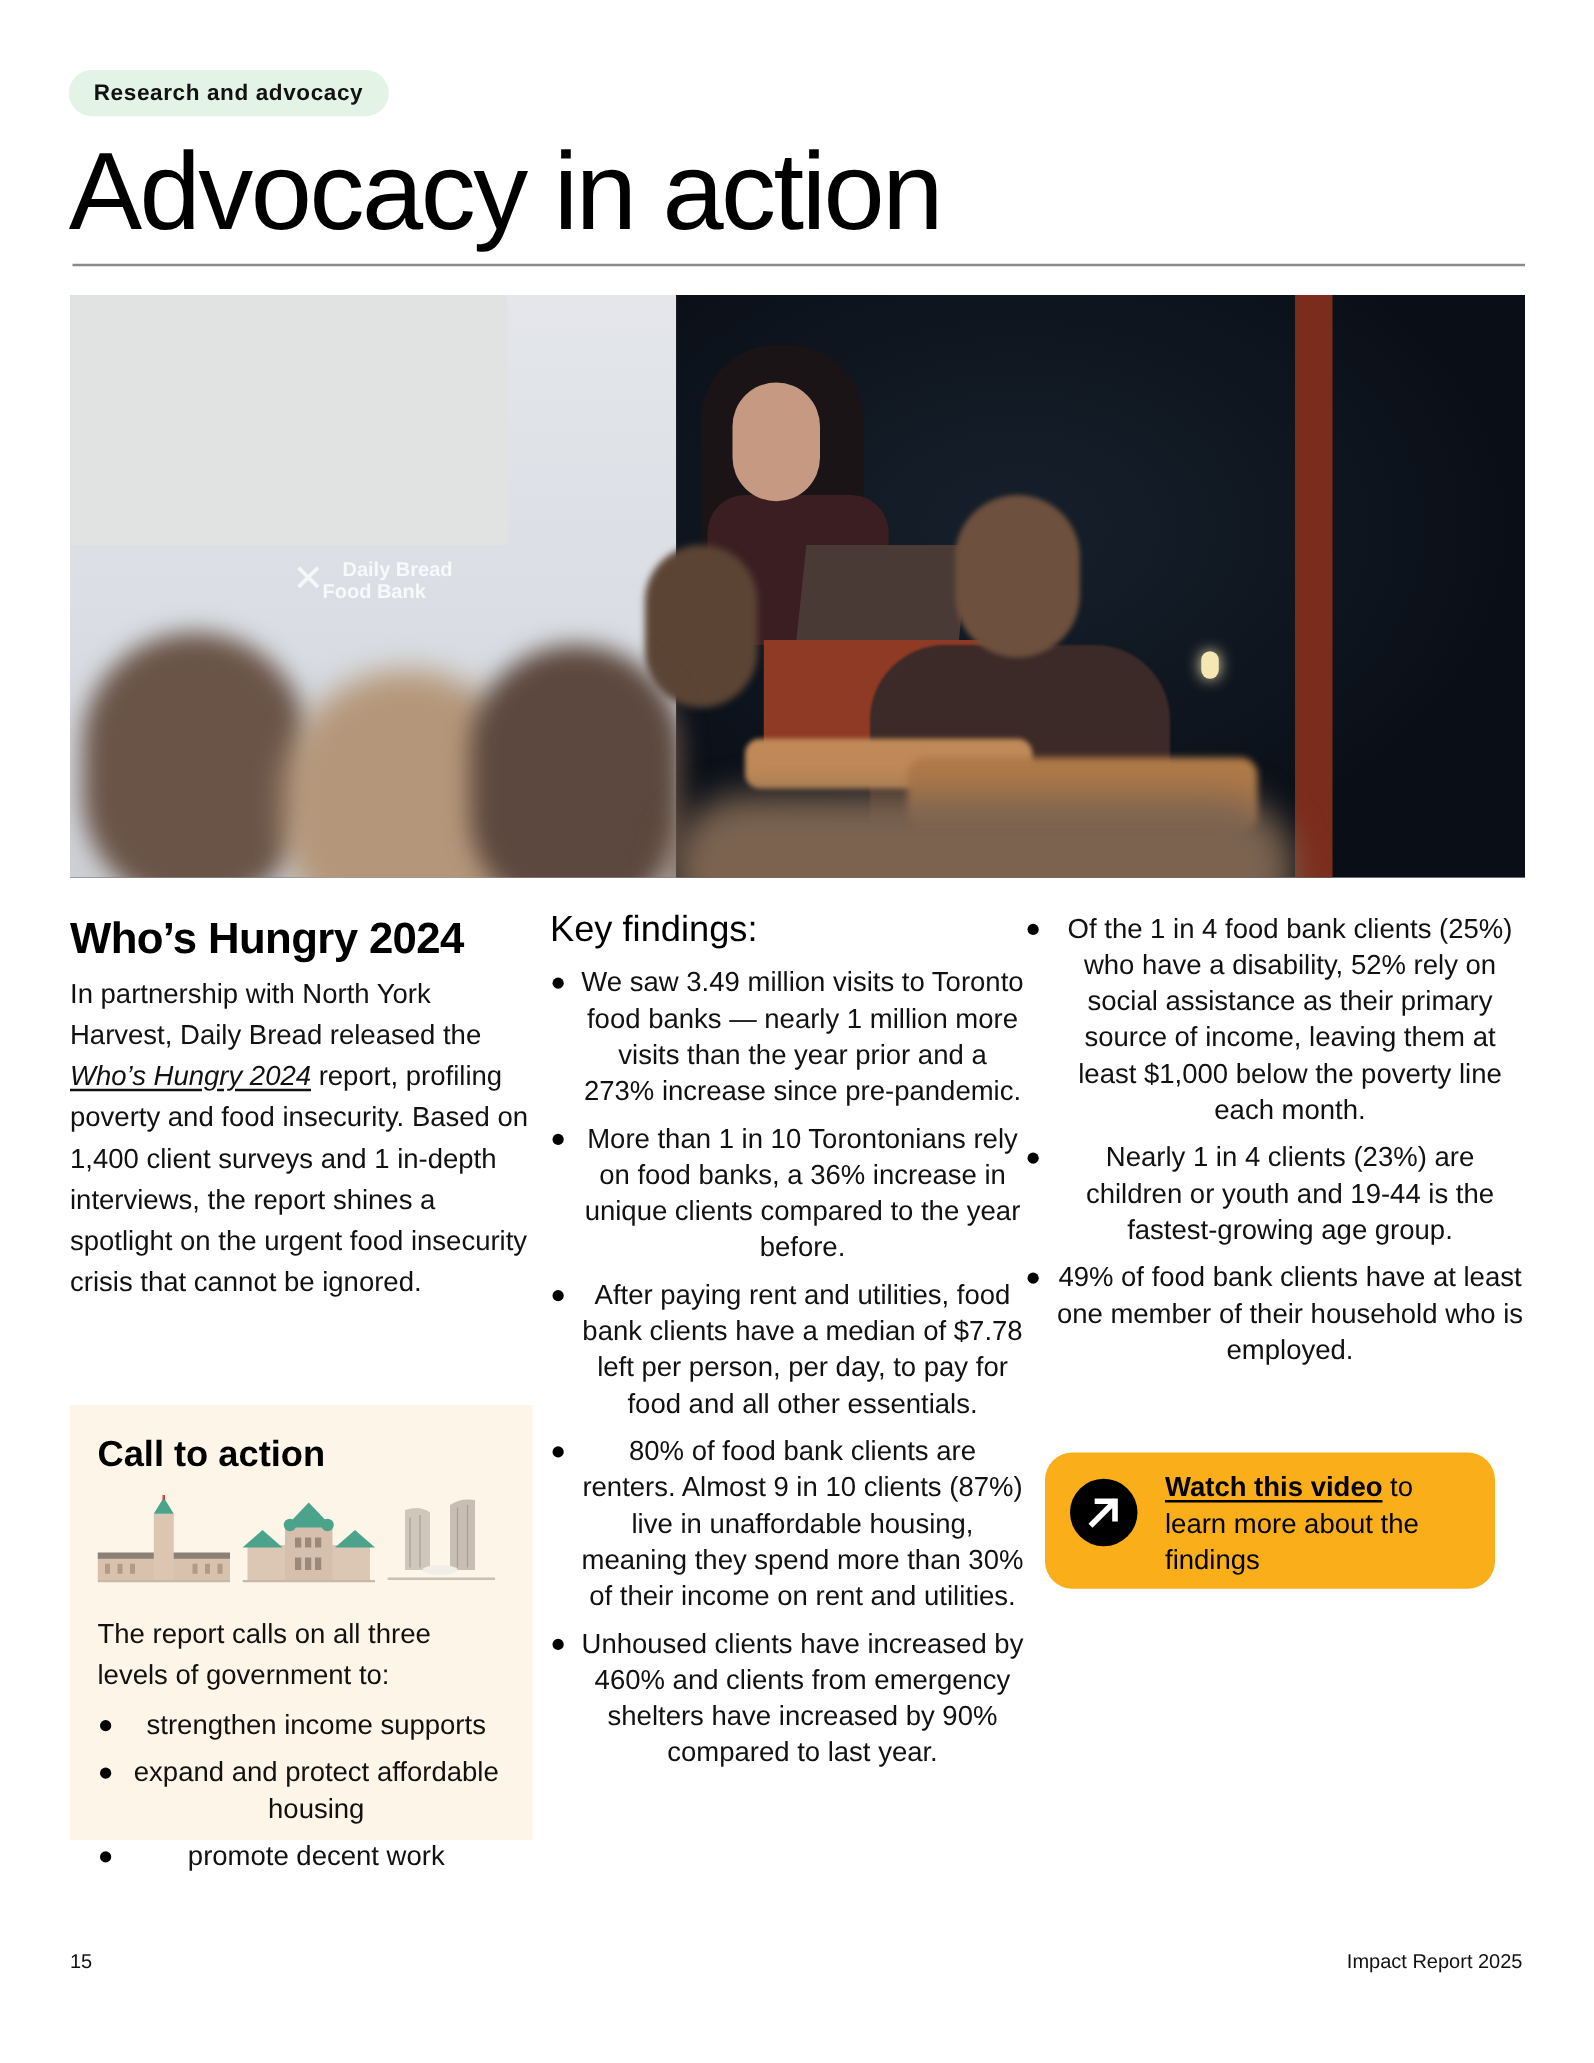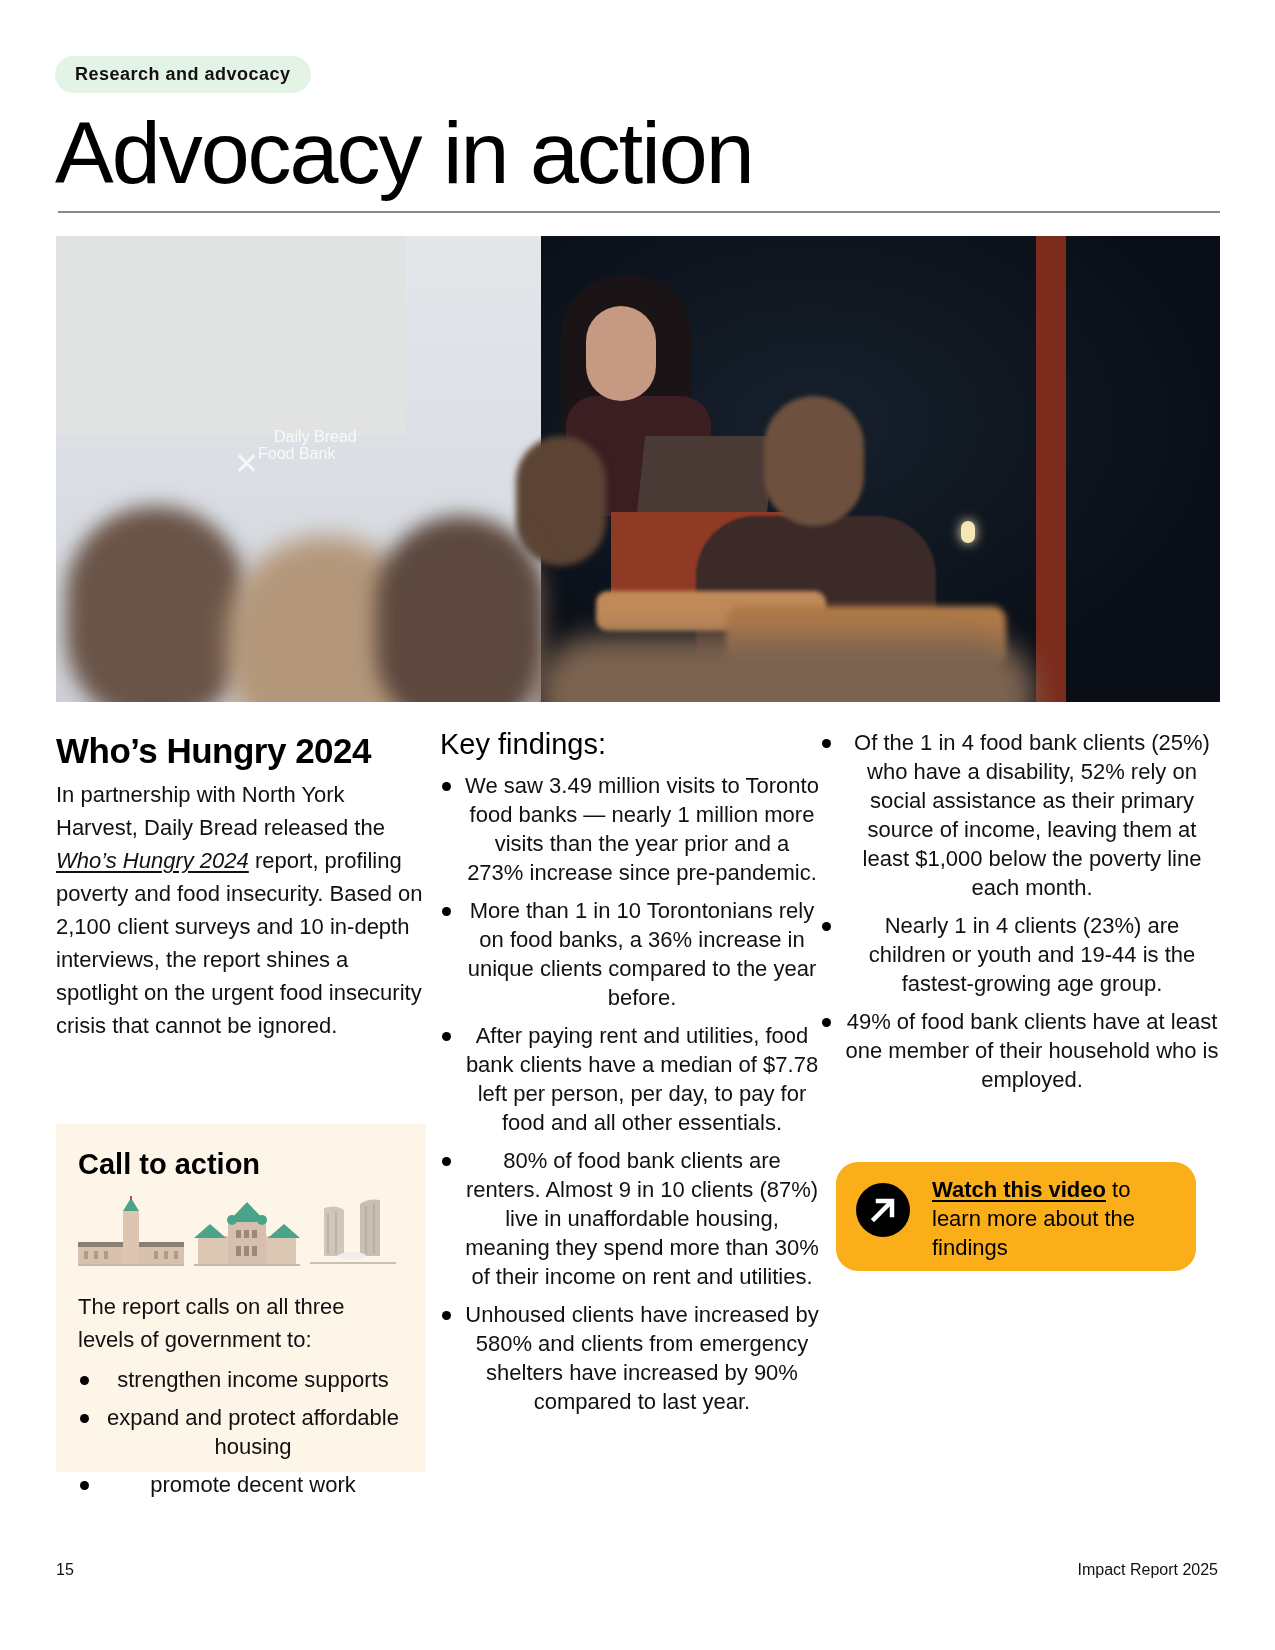--- a/index.html
+++ b/index.html
@@ -8,21 +8,21 @@
 
     .tag { position: absolute; left: 55px; top: 56px; height: 37px; padding: 0 20px; background: #e3f3e6; border-radius: 19px;
       font-size: 18px; font-weight: bold; letter-spacing: 0.5px; line-height: 37px; color: #111; }
     .title { position: absolute; left: 55px; top: 98px; font-size: 88px; font-weight: normal; letter-spacing: -2px; line-height: 110px; color: #000; }
     .rule { position: absolute; left: 58px; top: 211px; width: 1162px; height: 1.5px; background: #8a8a8a; }
 
     
     .photo { position: absolute; left: 56px; top: 236px; width: 1164px; height: 466px; overflow: hidden; background: #0e1420; }
     .photo .wall { position: absolute; left: 0; top: 0; width: 485px; height: 466px; background: linear-gradient(180deg,#e4e6ea 0%,#d9dde3 60%,#cdd0d5 100%); }
     .photo .screen { position: absolute; left: 0; top: 0; width: 350px; height: 200px; background: #e1e2e2; }
-    .photo .logo { position: absolute; left: 188px; top: 192px; font-size: 16px; font-weight: normal; color: rgba(255,255,255,0.8); line-height: 17px; }
+    .photo .logo { position: absolute; left: 188px; top: 212px; font-size: 16px; font-weight: bold; color: rgba(255,255,255,0.8); line-height: 17px; }
     .photo .logo-mark { position: absolute; left: 178px; top: 210px; font-size: 30px; color: rgba(255,255,255,0.75); }
     .photo .dark { position: absolute; left: 485px; top: 0; width: 679px; height: 466px; background: radial-gradient(ellipse at 40% 40%, #16202c 0%, #0a0f17 70%); }
     .photo .pillar { position: absolute; left: 980px; top: 0; width: 30px; height: 466px; background: #7c2c1c; }
     .photo .speaker-hair { position: absolute; left: 505px; top: 40px; width: 130px; height: 170px; border-radius: 60px 60px 20px 20px; background: #1a1416; }
     .photo .speaker-face { position: absolute; left: 530px; top: 70px; width: 70px; height: 95px; border-radius: 35px; background: #c69a82; }
     .photo .speaker-body { position: absolute; left: 510px; top: 160px; width: 145px; height: 120px; border-radius: 30px 30px 0 0; background: #3a1e22; }
     .photo .podium { position: absolute; left: 555px; top: 276px; width: 225px; height: 110px; background: #8f3a24; }
     .photo .laptop { position: absolute; left: 585px; top: 200px; width: 130px; height: 78px; background: #4a3a36; transform: skewX(-6deg); }
     .photo .lamp { position: absolute; left: 905px; top: 285px; width: 14px; height: 22px; border-radius: 7px; background: #f5e7b4; box-shadow: 0 0 12px #f5e7b4; }
     .photo .head1 { position: absolute; left: 708px; top: 160px; width: 100px; height: 130px; border-radius: 50px; background: #6d503d; filter: blur(2px); }
@@ -95,21 +95,21 @@
   <div class="chair1"></div>
   <div class="chair2"></div>
   <div class="crowd1"></div>
   <div class="crowd2"></div>
   <div class="crowd3"></div>
   <div class="crowd4"></div>
 </div>
 
 <div class="col col1">
   <h2 class="h2">Who’s Hungry 2024</h2>
-  <p class="intro"><span>In partnership with North York Harvest, Daily Bread released the </span><em>Who’s Hungry 2024</em><span> report, profiling poverty and food insecurity. Based on 2,100 client surveys and 10 in-depth interviews, the report shines a spotlight on the urgent food insecurity crisis that cannot be ignored.</span></p>
+  <p class="intro"><span>In partnership with North York Harvest, Daily Bread released the </span><em>Who’s Hungry 2024</em><span> report, profiling poverty and food insecurity. Based on 1,400 client surveys and 1 in-depth interviews, the report shines a spotlight on the urgent food insecurity crisis that cannot be ignored.</span></p>
 </div>
 
 <div class="cta">
   <h3 class="h3">Call to action</h3>
   <div class="buildings">
     <svg width="106" height="70" viewBox="0 0 106 70">
       <rect x="0" y="50" width="106" height="18" fill="#d8c2ae"></rect>
       <rect x="0" y="46" width="106" height="5" fill="#8a8076"></rect>
       <rect x="45" y="15" width="16" height="53" fill="#dcc6b2"></rect>
       <polygon points="45,15 53,2 61,15" fill="#4aa38a"></polygon>
@@ -163,21 +163,21 @@
   </ul>
 </div>
 
 <div class="col col2">
   <h3 class="kf-title">Key findings:</h3>
   <ul class="bullets findings">
     <li>We saw 3.49 million visits to Toronto food banks — nearly 1 million more visits than the year prior and a 273% increase since pre-pandemic.</li>
     <li>More than 1 in 10 Torontonians rely on food banks, a 36% increase in unique clients compared to the year before.</li>
     <li>After paying rent and utilities, food bank clients have a median of $7.78 left per person, per day, to pay for food and all other essentials.</li>
     <li>80% of food bank clients are renters. Almost 9 in 10 clients (87%) live in unaffordable housing, meaning they spend more than 30% of their income on rent and utilities.</li>
-    <li>Unhoused clients have increased by 580% and clients from emergency shelters have increased by 90% compared to last year.</li>
+    <li>Unhoused clients have increased by 460% and clients from emergency shelters have increased by 90% compared to last year.</li>
   </ul>
 </div>
 
 <div class="col col3">
   <ul class="bullets findings">
     <li>Of the 1 in 4 food bank clients (25%) who have a disability, 52% rely on social assistance as their primary source of income, leaving them at least $1,000 below the poverty line each month.</li>
     <li>Nearly 1 in 4 clients (23%) are children or youth and 19-44 is the fastest-growing age group.</li>
     <li>49% of food bank clients have at least one member of their household who is employed.</li>
   </ul>
 </div>

